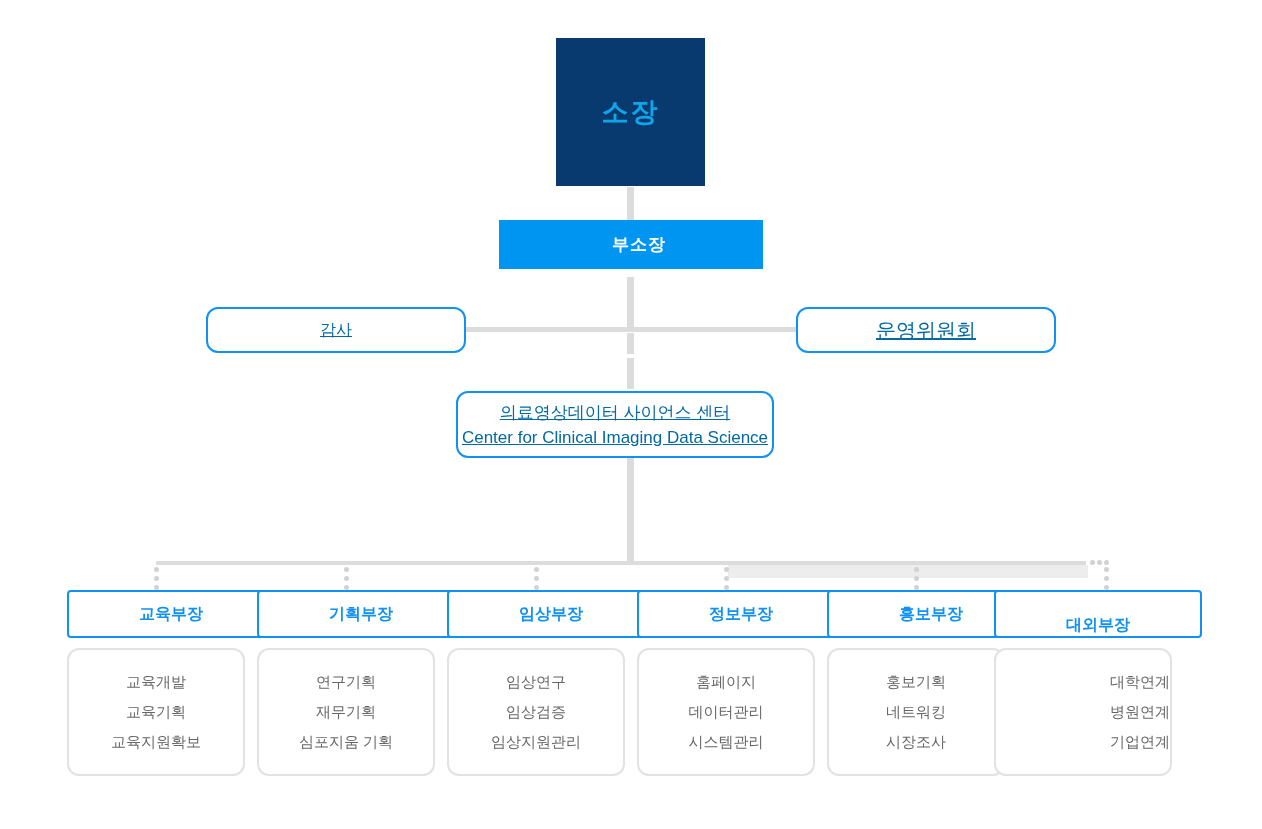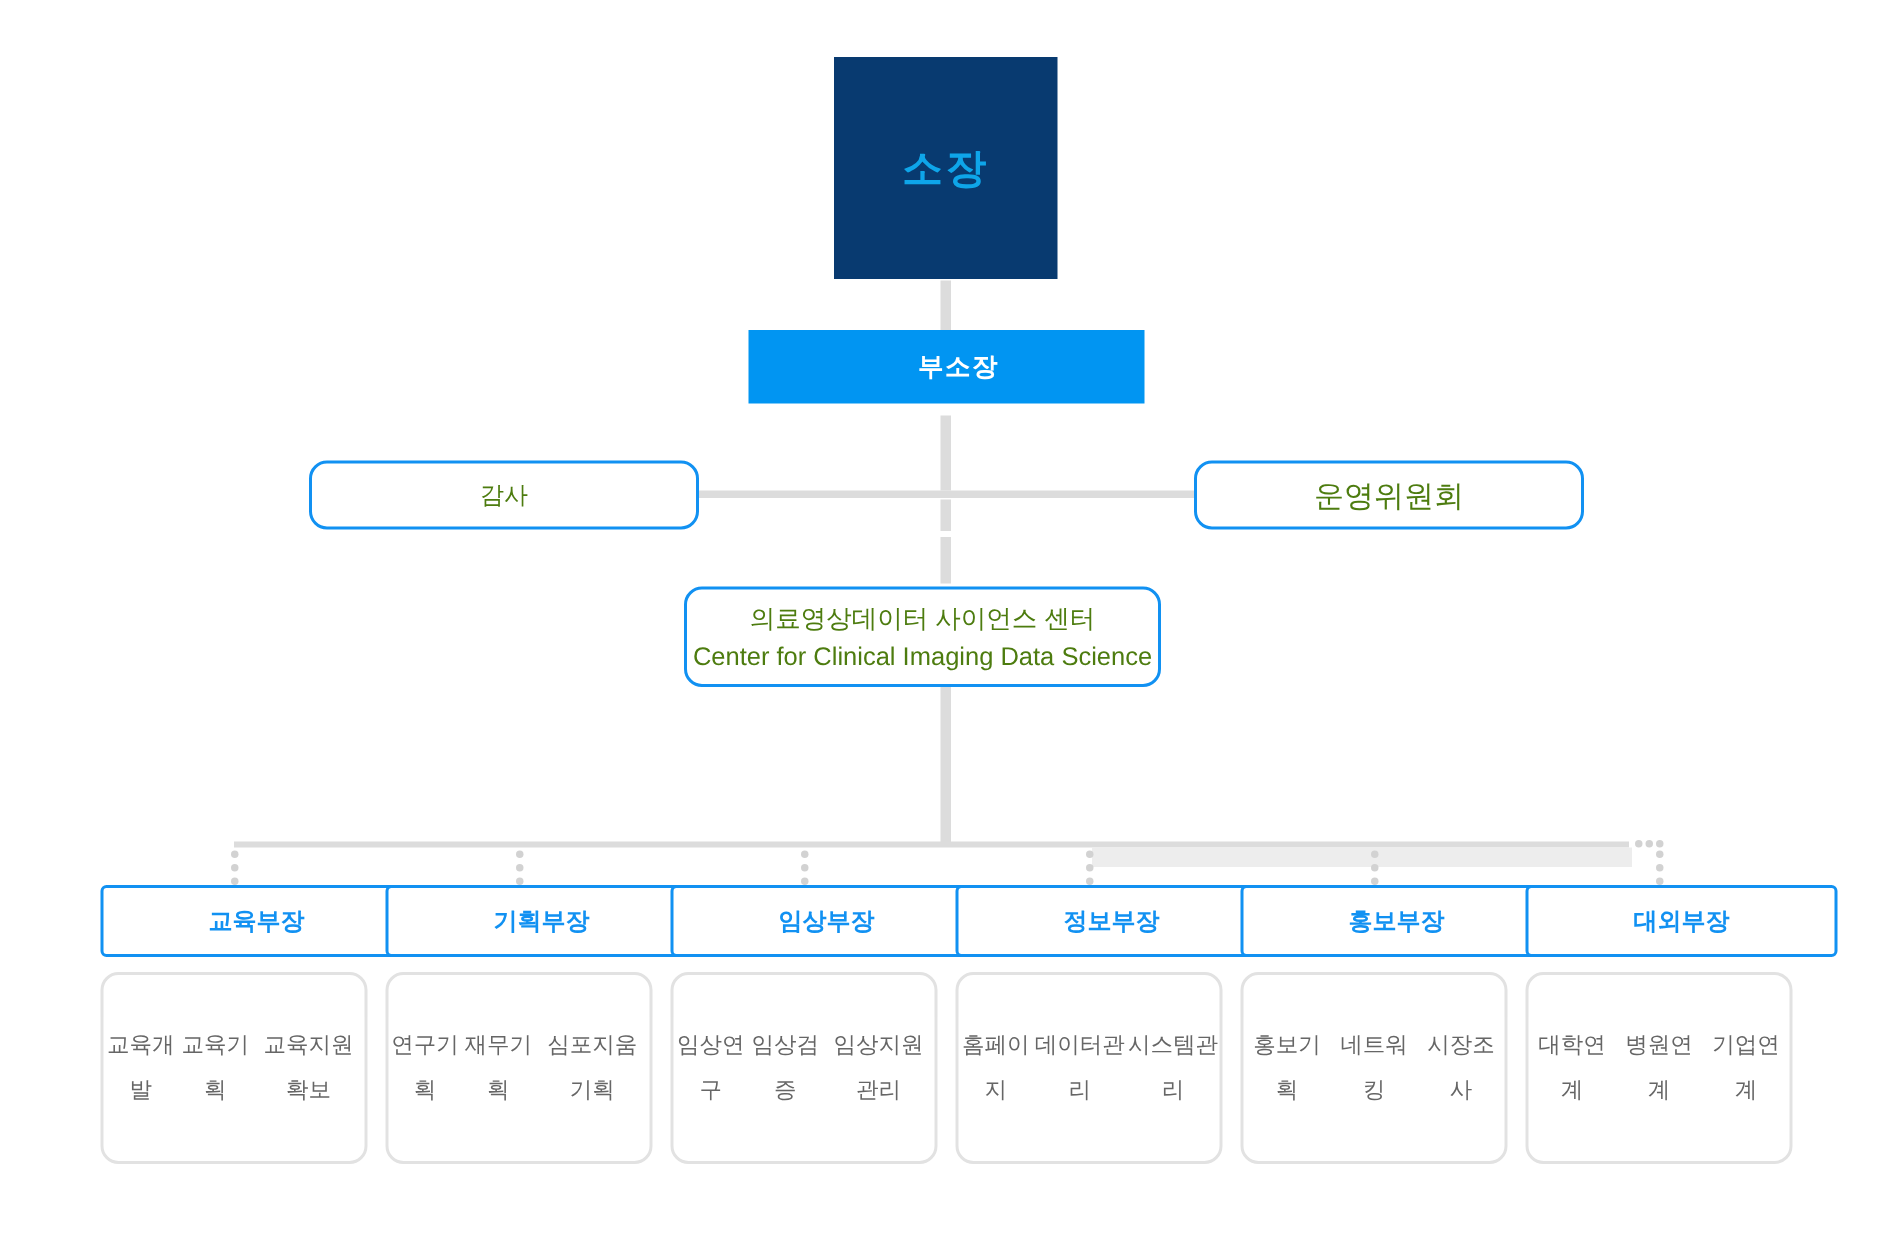--- a/index.html
+++ b/index.html
@@ -24,21 +24,22 @@
     left: 499px; top: 220px; width: 264px; height: 49px;
     background: #0195f2; color: #ffffff;
     font-size: 17px; font-weight: 700; letter-spacing: 1px; padding-left: 16px;
   }
 
   
   .outline {
     background: #ffffff;
     border: 2.5px solid #1191f2;
     border-radius: 12px;
-    color: #4d7c0f;
+    color: #0369a1;
+    text-decoration: underline;
   }
   .box-audit     { left: 206px; top: 307px; width: 260px; height: 46px; font-size: 16px; font-weight: 500; }
   .box-committee { left: 796px; top: 307px; width: 260px; height: 46px; font-size: 20px; font-weight: 500; }
   .box-center {
     left: 456px; top: 391px; width: 318px; height: 67px;
     flex-direction: column; font-size: 17px; line-height: 25px; font-weight: 500;
   }
 
   
   .line { background: #dcdcdc; }
@@ -60,25 +61,25 @@
   .dept-head {
     top: 590px; width: 208px; height: 48px;
     border: 2.5px solid #1191f2; border-radius: 4px;
     background: #ffffff; color: #1191f2;
     font-size: 16px; font-weight: 700;
   }
   .dept-body {
     top: 648px; width: 178px; height: 128px;
     border: 2px solid #e2e2e2; border-radius: 12px;
     background: #ffffff;
-    flex-direction: row;
+    flex-direction: column;
     color: #666666; font-size: 15px; line-height: 30px;
   }
   .c1 { left: 67px; }  .c2 { left: 257px; } .c3 { left: 447px; }
-  .c4 { left: 637px; } .c5 { left: 827px; } .c6 { left: 1017px; }
+  .c4 { left: 637px; } .c5 { left: 827px; } .c6 { left: 994px; align-items: flex-end; }
 </style>
 </head>
 <body>
 
 <div class="canvas">
 
   <div class="abs flexc box-root">
     <span>소장</span>
   </div>
 

